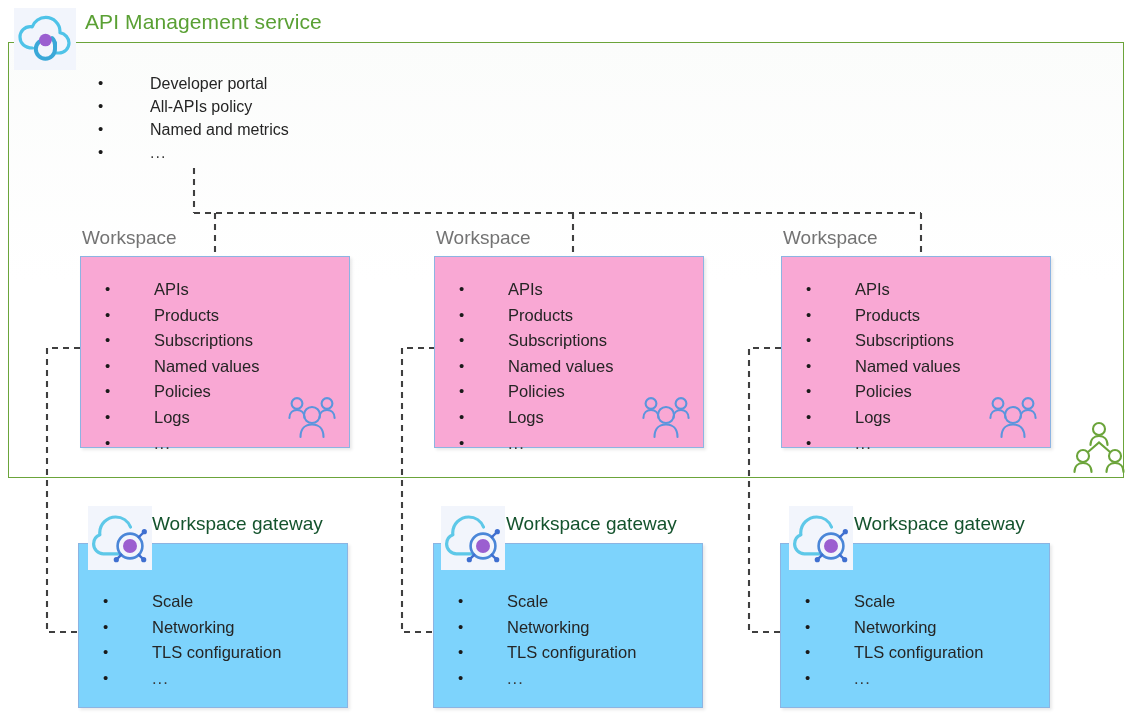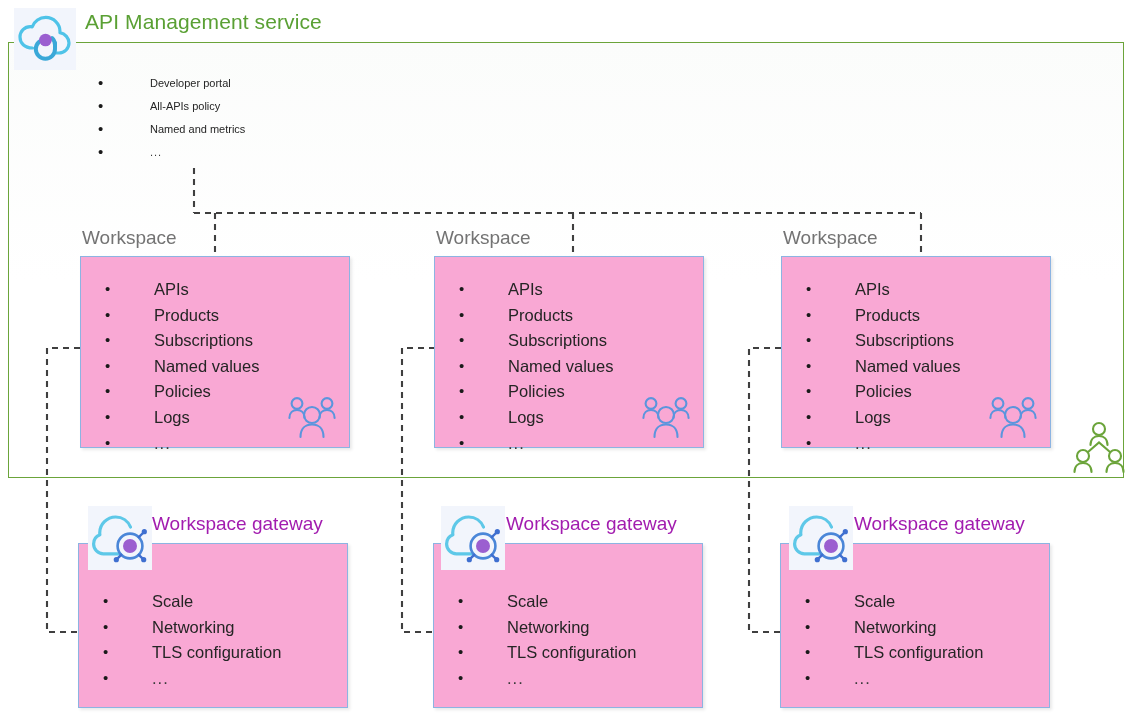--- a/index.html
+++ b/index.html
@@ -57,21 +57,21 @@
     width: 330px;
   }
   .blist {
     list-style: none;
     margin: 0;
     padding: 0;
   }
   .blist li {
     position: relative;
     padding-left: 58px;
-    font-size: 11px;
+    font-size: 16px;
     line-height: 23px;
     color: #252525;
     white-space: nowrap;
   }
   .blist li::before {
     content: "\2022";
     position: absolute;
     left: 6px;
     top: -1px;
     font-size: 15px;
@@ -120,27 +120,27 @@
   .tenant-people {
     position: absolute;
     left: 1073px;
     top: 420px;
   }
 
   
   .gw-title {
     position: absolute;
     font-size: 19px;
-    color: #a21caf;
+    color: #14532d;
     white-space: nowrap;
   }
   .gw-box {
     position: absolute;
     border: 1.2px solid #8cb4e2;
-    background: #f9a8d4;
+    background: #7dd3fc;
     box-sizing: border-box;
     box-shadow: 2px 2px 3px rgba(0,0,0,.09);
     text-decoration: underline;
   }
   .gw-box .blist {
     position: absolute;
     left: 18px;
     top: 45px;
   }
   .gw-box .blist li {

